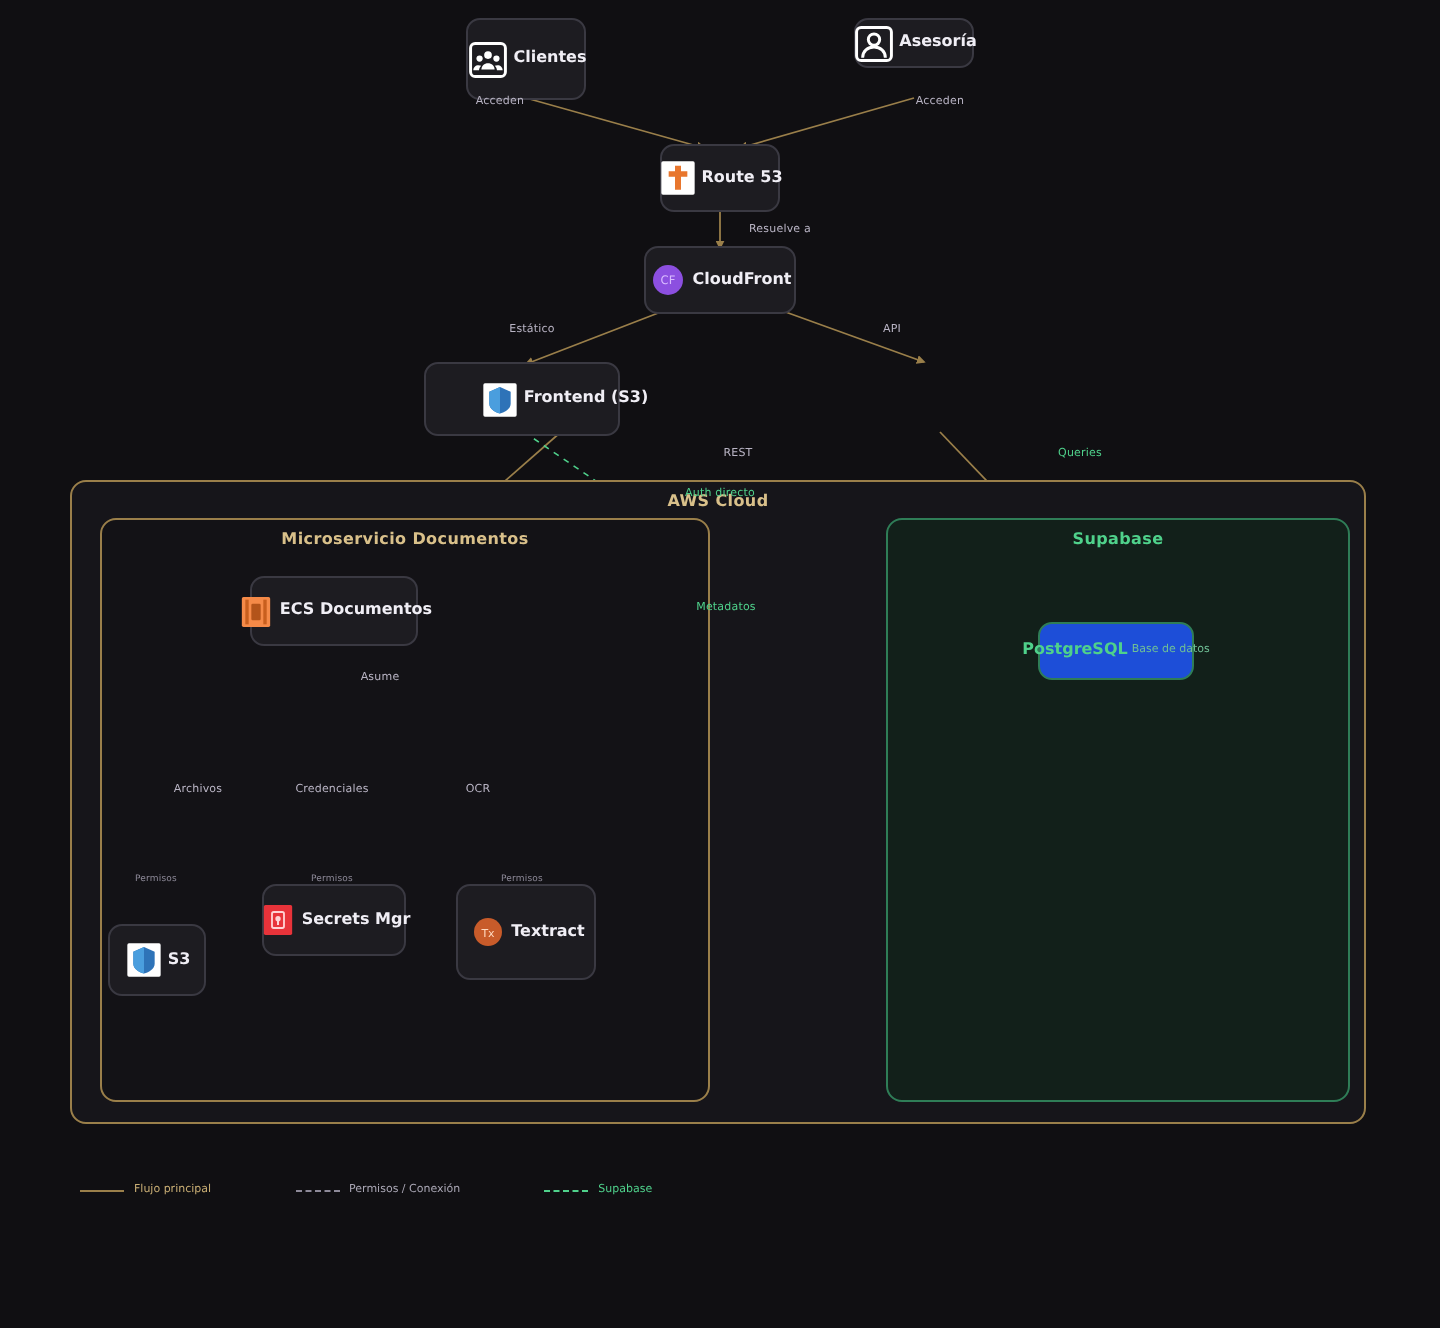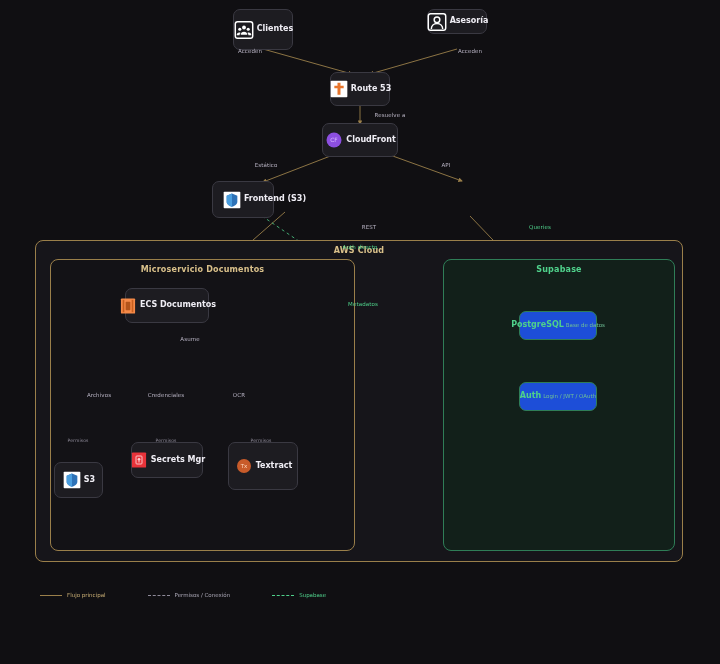--- a/index.html
+++ b/index.html
@@ -159,21 +159,21 @@
   <div class="node" style="left:322px;top:123px;width:76px;height:34px;">
     <span class="ico sm">
       <svg viewBox="0 0 24 24" width="20" height="20">
         <circle cx="12" cy="12" r="9" fill="#8c4fe0"></circle>
         <text x="12" y="14.6" font-size="7" font-family="DejaVu Sans, sans-serif" fill="#d9bbff" text-anchor="middle">CF</text>
       </svg>
     </span>
     <span class="nlabel">CloudFront</span>
   </div>
 
-  <div class="node" style="left:212px;top:181px;width:62px;height:37px;padding-left:48px;">
+  <div class="node" style="left:212px;top:181px;width:98px;height:37px;padding-left:48px;">
     <span class="ico sm">
       <svg viewBox="0 0 24 24" width="20" height="20">
         <rect x="2" y="2" width="20" height="20" rx="1" fill="#ffffff"></rect>
         <path d="M12 4.2 5.6 7v7.2c0 3 3.3 5.2 6.4 5.9 3.1-.7 6.4-2.9 6.4-5.9V7z" fill="#2e73b8"></path>
         <path d="M12 4.2 5.6 7v7.2c0 3 3.3 5.2 6.4 5.9z" fill="#4a9ede"></path>
       </svg>
     </span>
     <span class="nlabel">Frontend (S3)</span>
   </div>
 
@@ -222,24 +222,20 @@
       </svg>
     </span>
     <span class="nlabel">Textract</span>
   </div>
 
   <div class="node green" style="left:519px;top:311px;width:78px;height:29px;">
     <span class="nlabel">PostgreSQL</span>
     <span class="nsub">Base de datos</span>
   </div>
 
-  <div class="node green" style="left:519px;top:382px;width:78px;height:29px;">
-    <span class="nlabel">Auth</span>
-    <span class="nsub">Login / JWT / OAuth</span>
-  </div>
 
   <div class="elabel" style="left:250px;top:51px;">Acceden</div>
   <div class="elabel" style="left:470px;top:51px;">Acceden</div>
   <div class="elabel" style="left:390px;top:115px;">Resuelve a</div>
   <div class="elabel" style="left:266px;top:165px;">Estático</div>
   <div class="elabel" style="left:446px;top:165px;">API</div>
   <div class="elabel" style="left:369px;top:227px;">REST</div>
   <div class="elabel green" style="left:360px;top:247px;">Auth directo</div>
   <div class="elabel green" style="left:540px;top:227px;">Queries</div>
   <div class="elabel green" style="left:363px;top:304px;">Metadatos</div>

